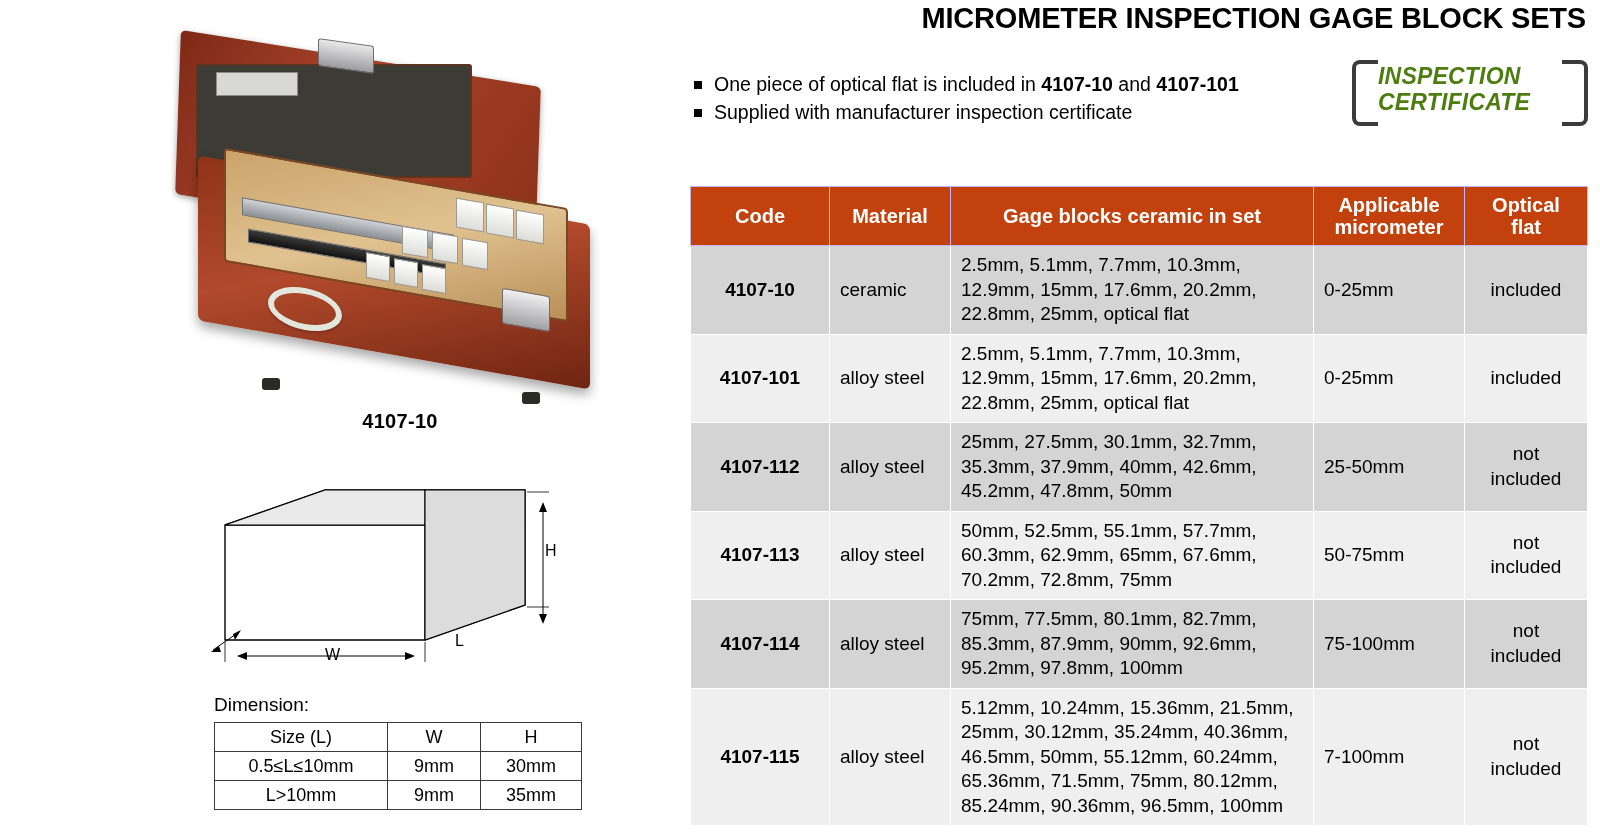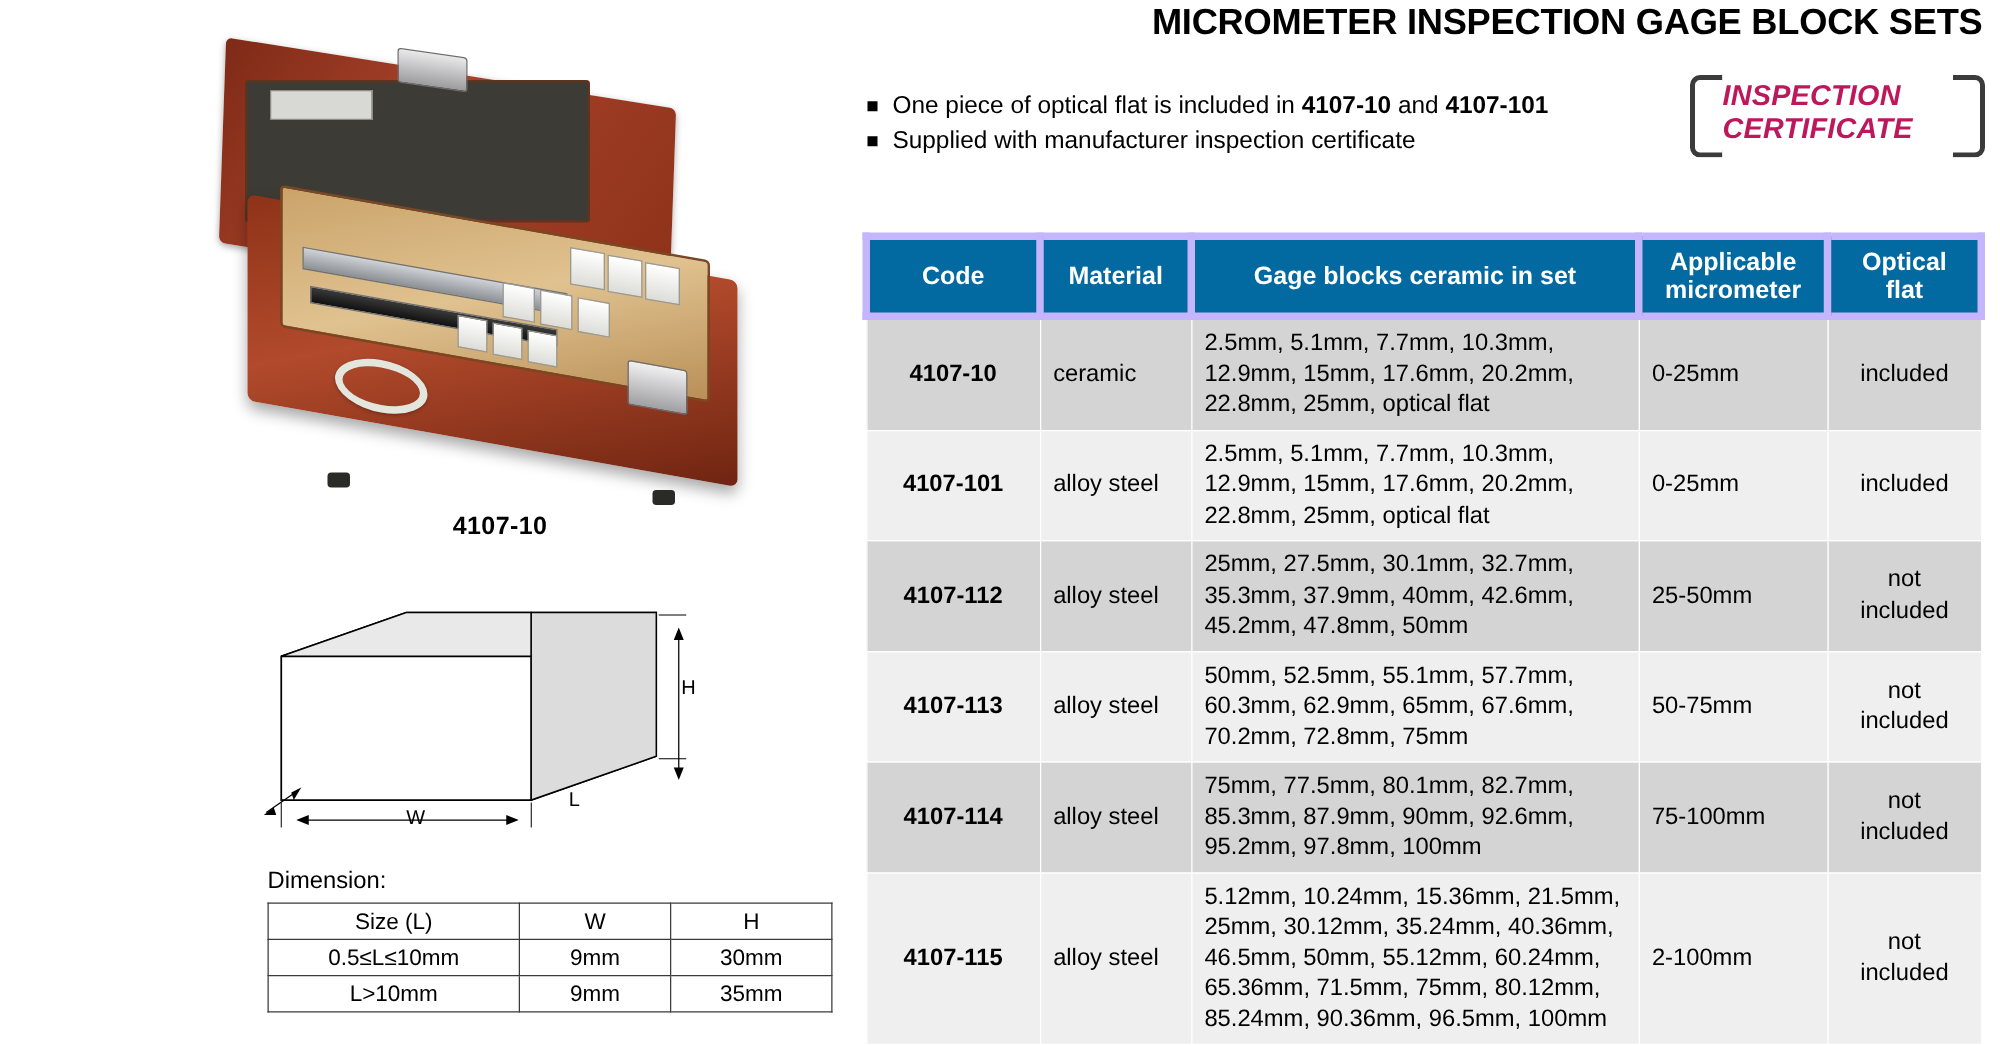--- a/index.html
+++ b/index.html
@@ -176,21 +176,21 @@
   .dim-table {
     position: absolute;
     left: 214px;
     top: 722px;
     border-collapse: collapse;
     font-size: 18px;
   }
   .dim-table td {
     border: 1px solid #3a3a3a;
     text-align: center;
-    padding: 3px 20px;
+    padding: 3px 6px;
     height: 22px;
   }
   .dim-table td.c1 { width: 160px; }
   .dim-table td.c2 { width: 80px; }
   .dim-table td.c3 { width: 88px; }
 
   
   .right-col {
     position: absolute;
     left: 690px;
@@ -247,43 +247,43 @@
     width: 22px;
     height: 58px;
     border: 4px solid #3b3b3b;
   }
   .cert-bracket-l { left: 0; border-right: none; border-radius: 8px 0 0 8px; }
   .cert-bracket-r { right: 0; border-left: none; border-radius: 0 8px 8px 0; }
   .cert-text {
     position: absolute;
     left: 26px;
     top: 3px;
-    color: #be185d;
+    color: #4d7c0f;
     font-weight: bold;
     font-style: italic;
     font-size: 23px;
     line-height: 26px;
     letter-spacing: .2px;
   }
 
   
   .prod-table {
     position: absolute;
     left: 0px;
     top: 186px;
     width: 898px;
     border-collapse: collapse;
     font-size: 19px;
   }
   .prod-table th {
-    background: #0369a1;
+    background: #c2410c;
     color: #ffffff;
     font-size: 20px;
     font-weight: bold;
-    border: 6px solid #c4b5fd;
+    border: 1px solid #c4b5fd;
     padding: 7px 6px;
     line-height: 22px;
   }
   .prod-table td {
     border: 1px solid #ffffff;
     padding: 7px 10px;
     vertical-align: middle;
     line-height: 24.5px;
   }
   .prod-table tbody tr.odd td { background: #d4d4d4; }
@@ -460,19 +460,19 @@
           <td class="code">4107-114</td>
           <td class="material">alloy steel</td>
           <td class="blocks">75mm, 77.5mm, 80.1mm, 82.7mm, 85.3mm, 87.9mm, 90mm, 92.6mm, 95.2mm, 97.8mm, 100mm</td>
           <td class="applic">75-100mm</td>
           <td class="optical">not included</td>
         </tr>
         <tr class="even">
           <td class="code">4107-115</td>
           <td class="material">alloy steel</td>
           <td class="blocks">5.12mm, 10.24mm, 15.36mm, 21.5mm, 25mm, 30.12mm, 35.24mm, 40.36mm, 46.5mm, 50mm, 55.12mm, 60.24mm, 65.36mm, 71.5mm, 75mm, 80.12mm, 85.24mm, 90.36mm, 96.5mm, 100mm</td>
-          <td class="applic">2-100mm</td>
+          <td class="applic">7-100mm</td>
           <td class="optical">not included</td>
         </tr>
       </tbody>
     </table>
   </div>
 </div>
 
 </body></html>

